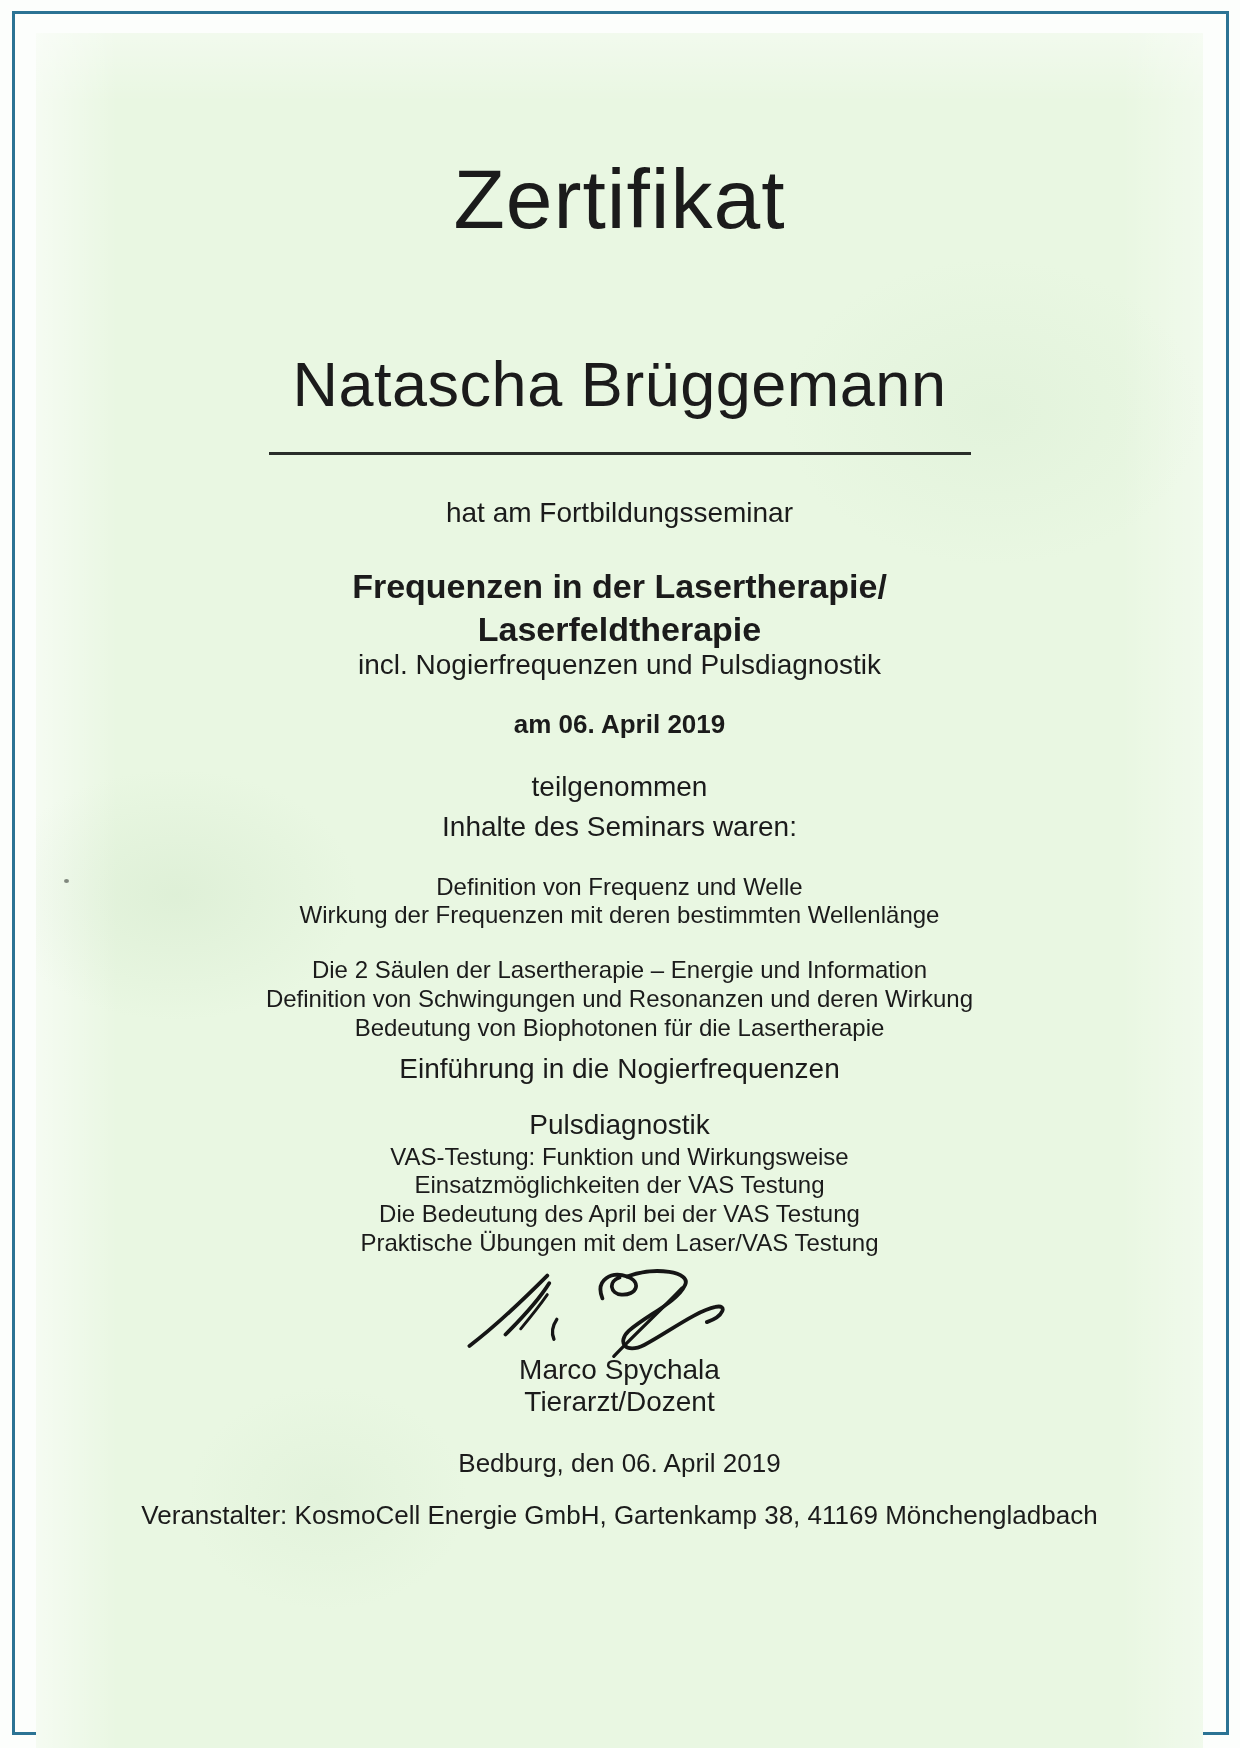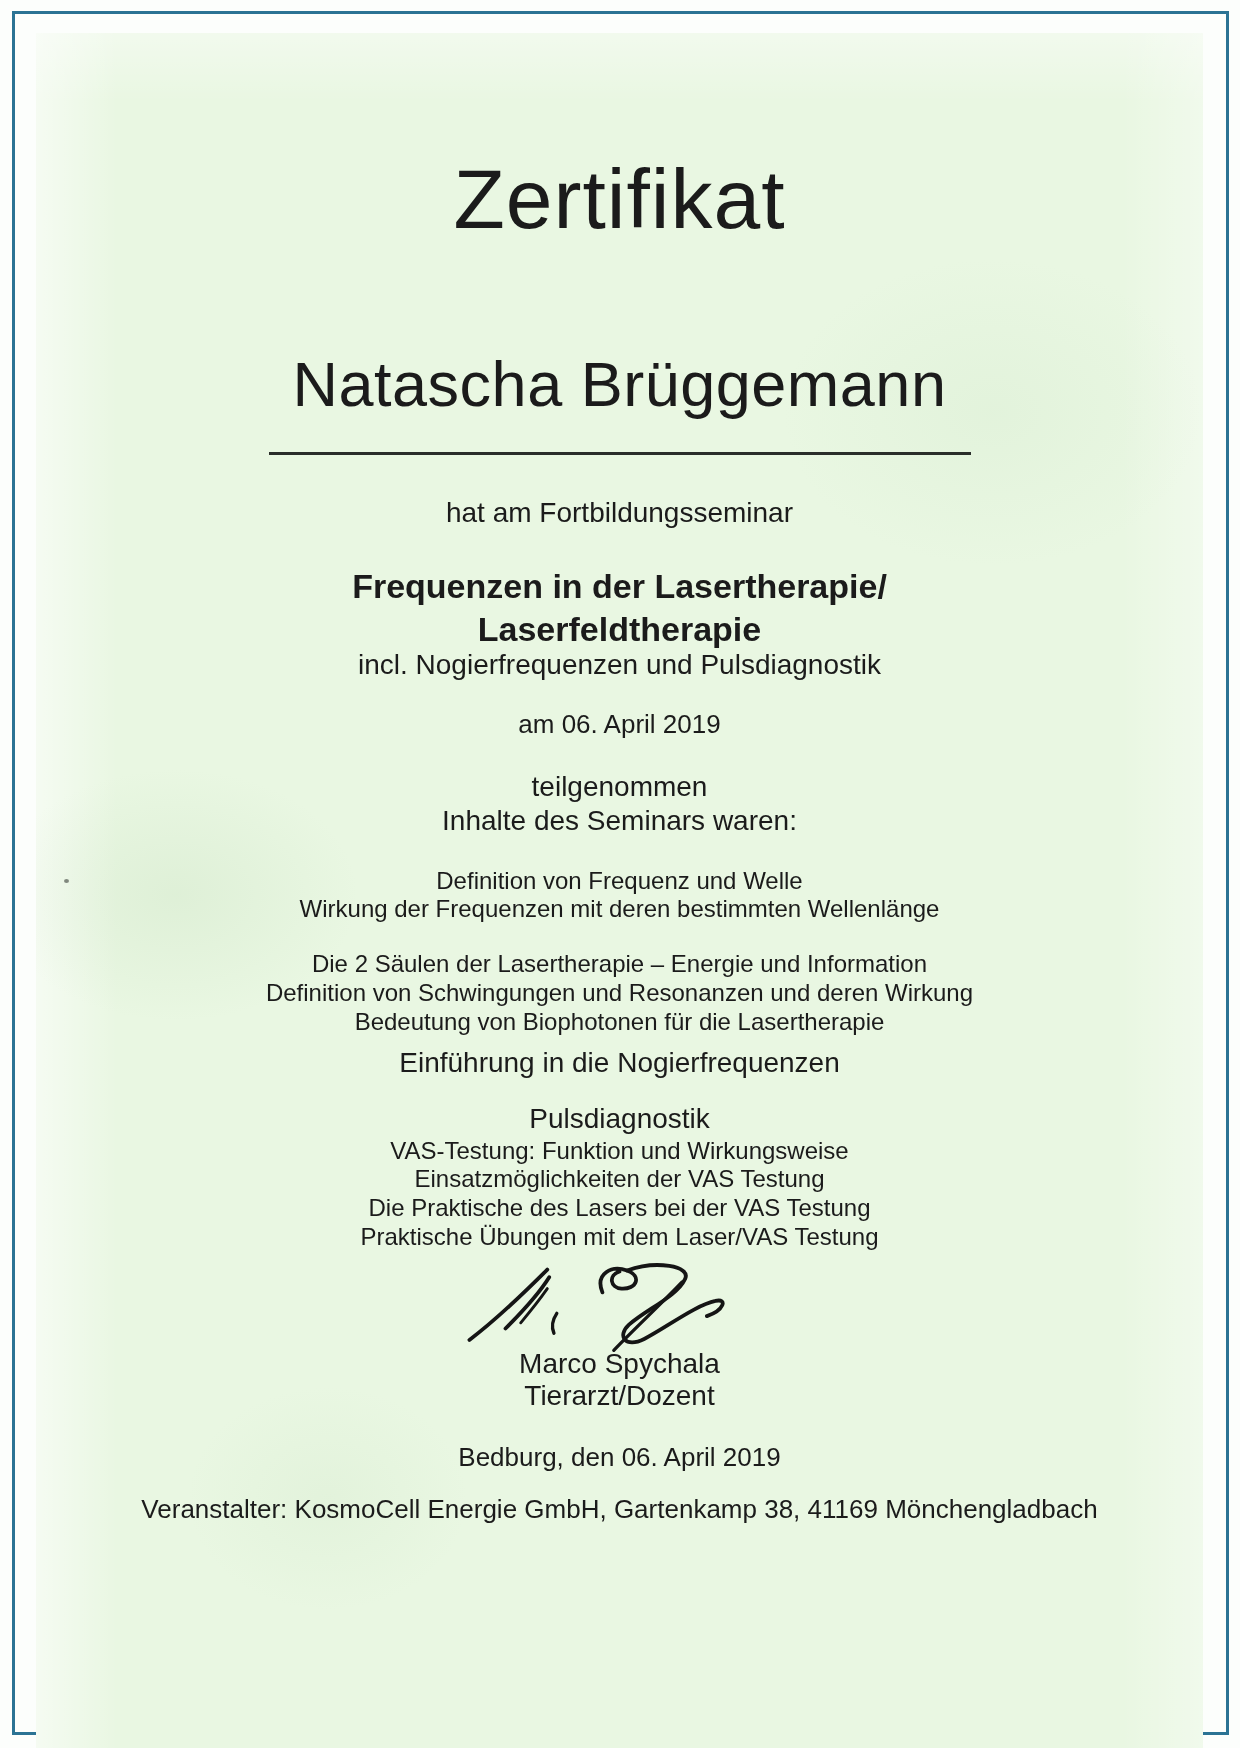--- a/index.html
+++ b/index.html
@@ -63,28 +63,28 @@
     margin-top:38px;
     font-size:34px;
     font-weight:bold;
     line-height:1.26;
   }
   .seminar-subtitle{
     font-size:28px;line-height:1;
   }
   .date-line{
     margin-top:32px;
-    font-size:26px;font-weight:normal;line-height:1;
+    font-size:26px;font-weight:bold;line-height:1;
   }
   .participation{
     margin-top:36px;
     font-size:28px;line-height:1;
   }
   .contents-heading{
-    margin-top:6px;
+    margin-top:12px;
     font-size:28px;line-height:1;
   }
   .content-block{
     font-size:24px;
     line-height:1.2;
   }
   .block1{margin-top:32px;}
   .block2{margin-top:26px;}
   .section-line{
     font-size:28px;line-height:1;
@@ -159,21 +159,21 @@
       <div>Bedeutung von Biophotonen für die Lasertherapie</div>
     </div>
 
     <div class="section-line sec1">Einführung in die Nogierfrequenzen</div>
 
     <div class="section-line sec2">Pulsdiagnostik</div>
 
     <div class="content-block block3">
       <div>VAS-Testung: Funktion und Wirkungsweise</div>
       <div>Einsatzmöglichkeiten der VAS Testung</div>
-      <div>Die Praktische des Lasers bei der VAS Testung</div>
+      <div>Die Bedeutung des April bei der VAS Testung</div>
       <div>Praktische Übungen mit dem Laser/VAS Testung</div>
     </div>
 
     <div class="signature-wrap">
       <svg class="sig" width="320" height="95" viewBox="0 0 320 100" fill="none" stroke="#151515" stroke-linecap="round" stroke-linejoin="round">
         <path d="M12 82 C 36 64, 72 30, 94 8" stroke-width="4"></path>
         <path d="M50 70 C 66 54, 86 32, 96 16" stroke-width="4"></path>
         <path d="M66 64 C 76 52, 87 38, 94 28" stroke-width="3"></path>
         <path d="M104 54 C 100 60, 98 68, 101 75" stroke-width="3.5"></path>
         <path d="M152 32 C 144 12, 162 3, 178 9 C 194 15, 188 29, 172 28 C 160 27, 158 14, 170 10" stroke-width="4"></path>

